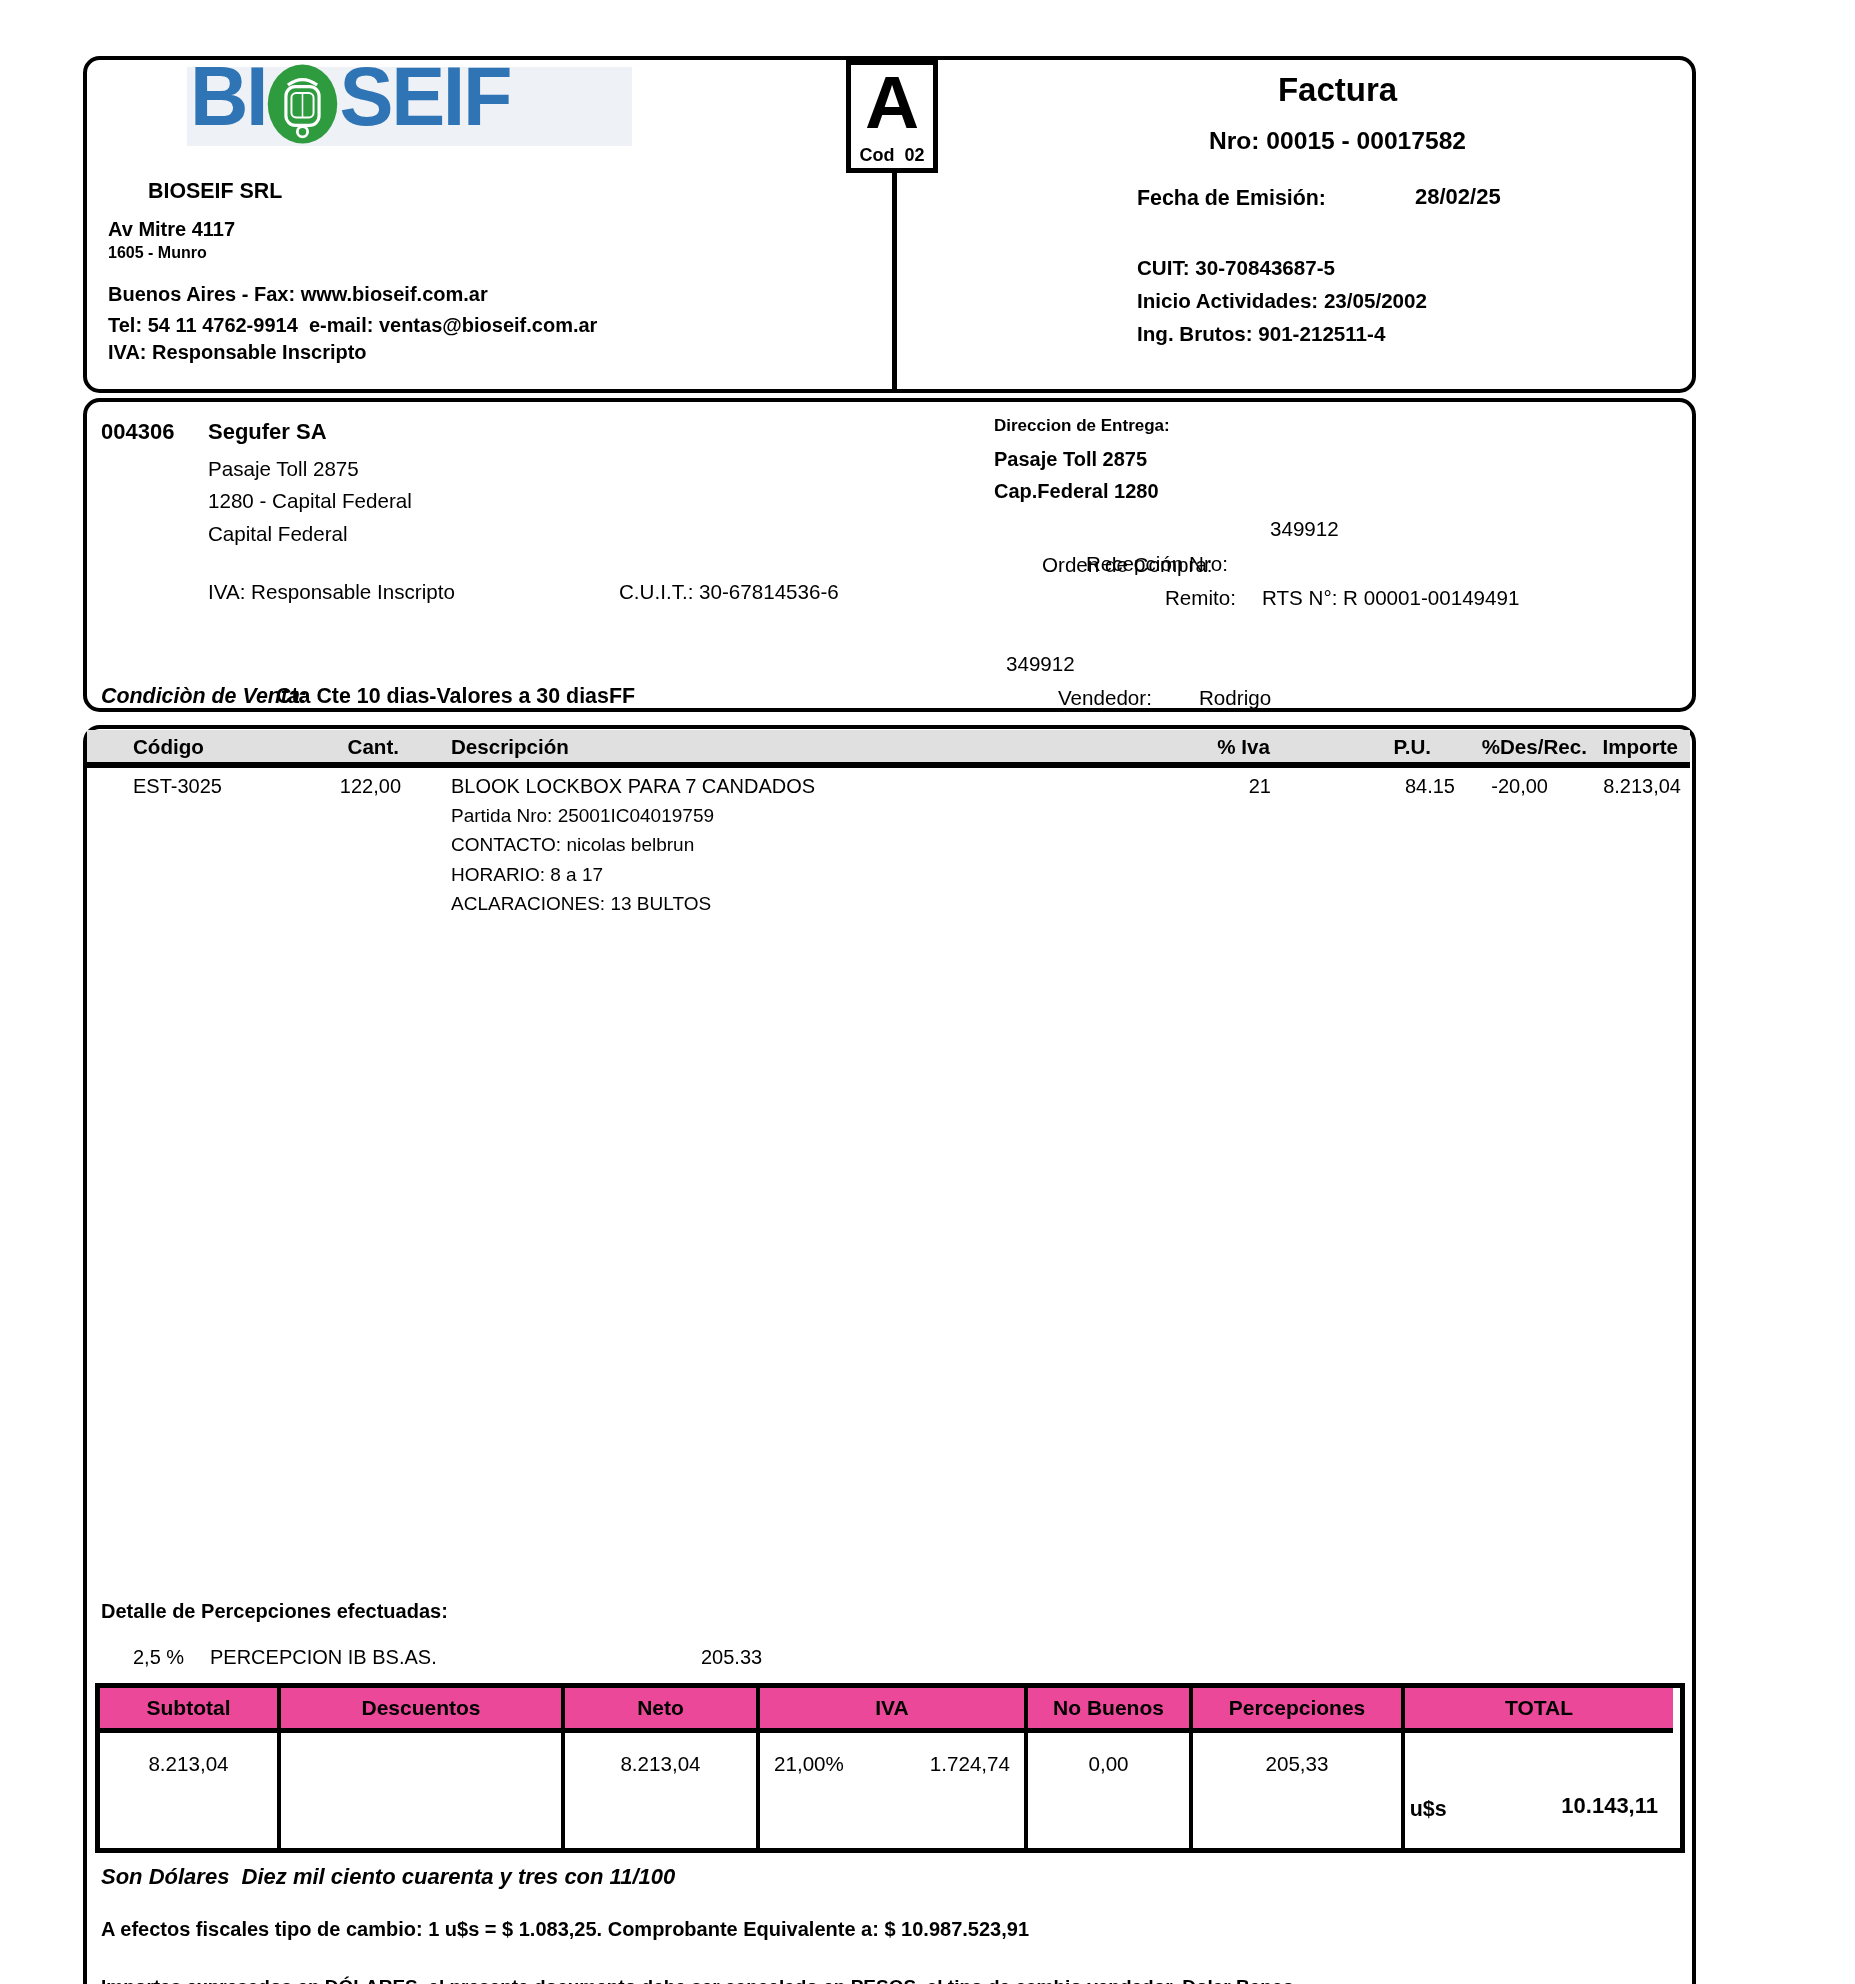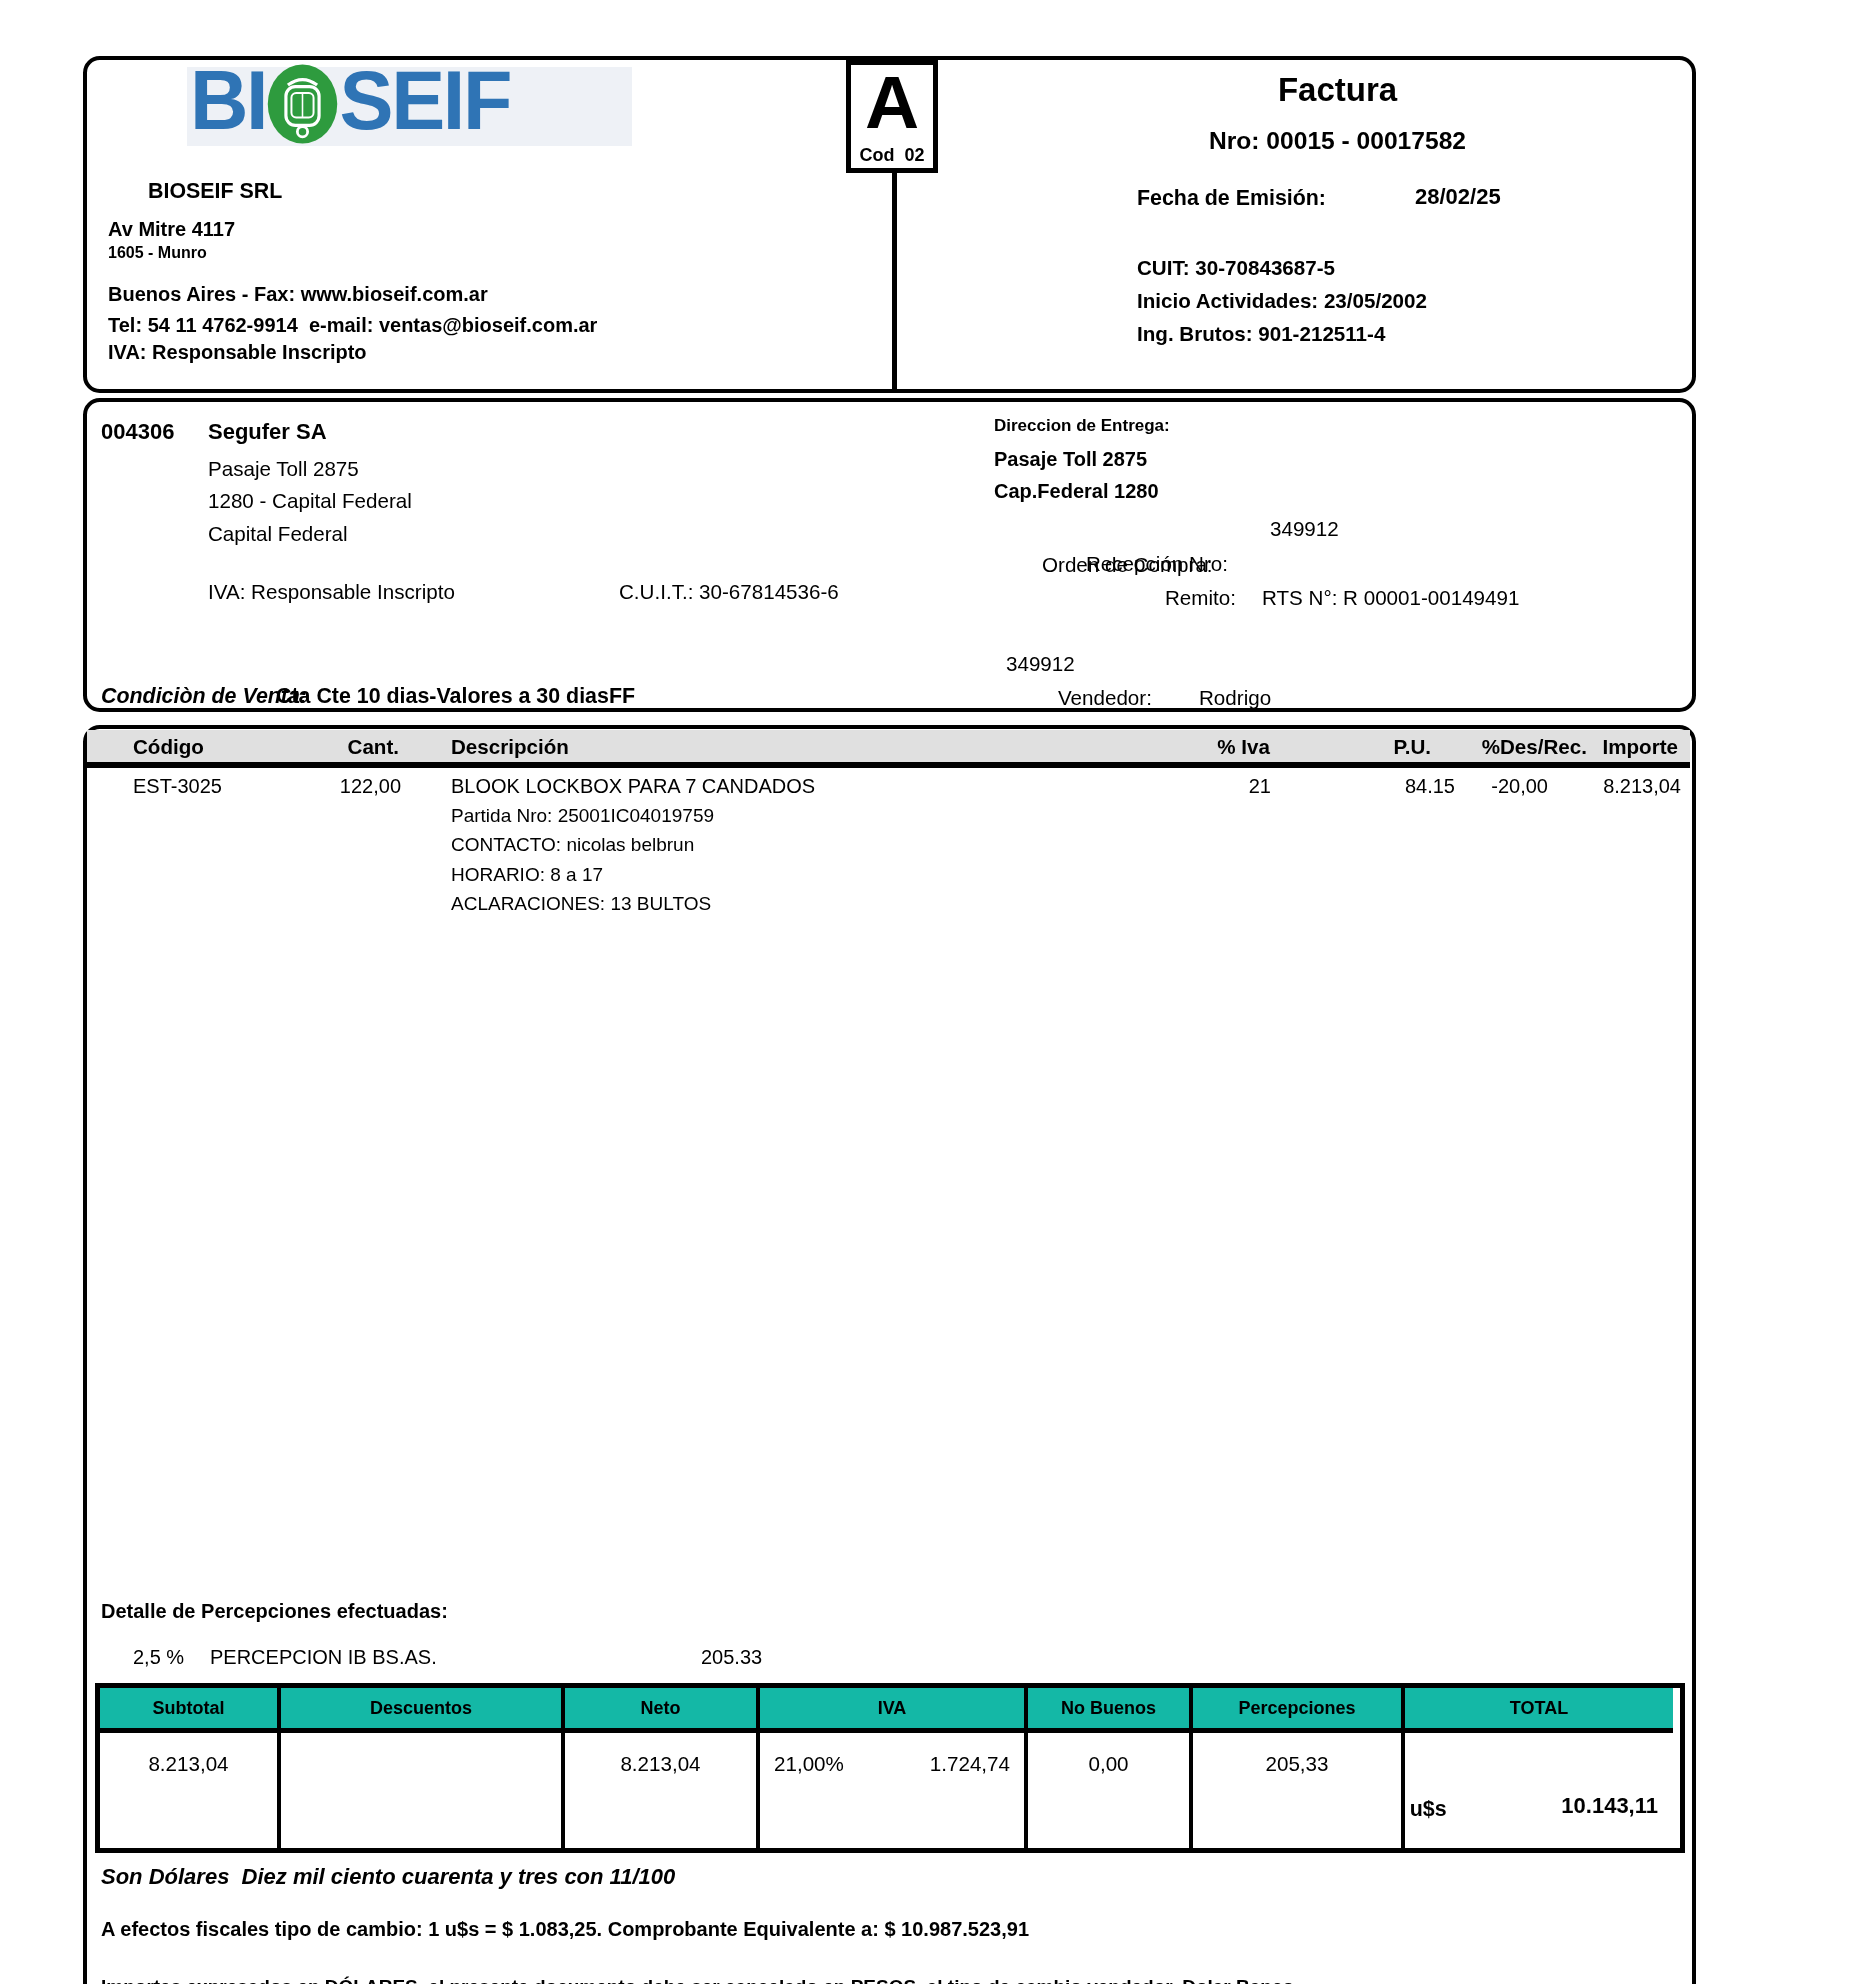--- a/index.html
+++ b/index.html
@@ -8,33 +8,33 @@
     font-family:"Liberation Sans","DejaVu Sans",sans-serif;color:#000;overflow:hidden;
   }
   .t{position:absolute;white-space:pre;line-height:1.15;}
   .b{font-weight:bold;}
   .i{font-style:italic;}
   .tr{text-align:right;}
   .tc{text-align:center;}
   .box{position:absolute;border:4.8px solid #000;border-radius:16.7px;box-sizing:border-box;background:#fff;}
   
   #logo-band{position:absolute;left:187px;top:67px;width:445px;height:79px;background:#eef1f6;}
-  #logo{position:absolute;left:190px;top:56px;display:flex;align-items:center;line-height:1;}
+  #logo{position:absolute;left:190px;top:56px;display:flex;align-items:flex-start;line-height:1;}
   #logo .lg-txt{font-size:81px;font-weight:bold;color:#2f74b5;letter-spacing:-2.4px;transform:scaleY(1.04);}
   #a-box{position:absolute;left:846px;top:60px;width:92px;height:113px;border:5.6px solid #000;background:#fff;box-sizing:border-box;}
   #a-box .a-letter{position:absolute;top:-1.6px;width:100%;text-align:center;font-size:75px;font-weight:bold;line-height:1.05;}
   #a-box .a-code{position:absolute;bottom:2.4px;width:100%;text-align:center;font-size:18px;font-weight:bold;white-space:pre;}
   #hdr-divider{position:absolute;left:892px;top:173px;width:4.8px;height:220px;background:#000;}
   
   #items-bar{position:absolute;left:87px;top:730px;width:1603px;height:32px;background:#e0e0e0;border-bottom:6.4px solid #000;}
   
   #totals{position:absolute;left:95px;top:1683px;width:1590px;border:5.6px solid #000;box-sizing:border-box;}
   #totals .row{display:grid;grid-template-columns:181px 284px 195px 268px 165px 212px 268px;}
-  #totals .hc{background:#14b8a6;border-right:4.8px solid #000;border-bottom:5.6px solid #000;height:40px;
-    display:flex;align-items:center;justify-content:center;font-size:18px;font-weight:bold;}
+  #totals .hc{background:#ec4899;border-right:4.8px solid #000;border-bottom:5.6px solid #000;height:40px;
+    display:flex;align-items:center;justify-content:center;font-size:21px;font-weight:bold;}
   #totals .hc:last-child{border-right:none;}
   #totals .vc{border-right:4.8px solid #000;height:115px;box-sizing:border-box;padding-top:19px;
     text-align:center;font-size:20.6px;position:relative;}
   #totals .vc:last-child{border-right:none;}
   #totals .iva-cell{display:flex;justify-content:space-between;padding:19px 14px 0 14px;text-align:left;}
   #totals .usd{position:absolute;left:4.8px;top:64px;font-size:21.4px;font-weight:bold;}
   #totals .tot{position:absolute;right:15px;top:60px;font-size:22px;font-weight:bold;}
   svg{display:block;}
 </style>
 </head>

